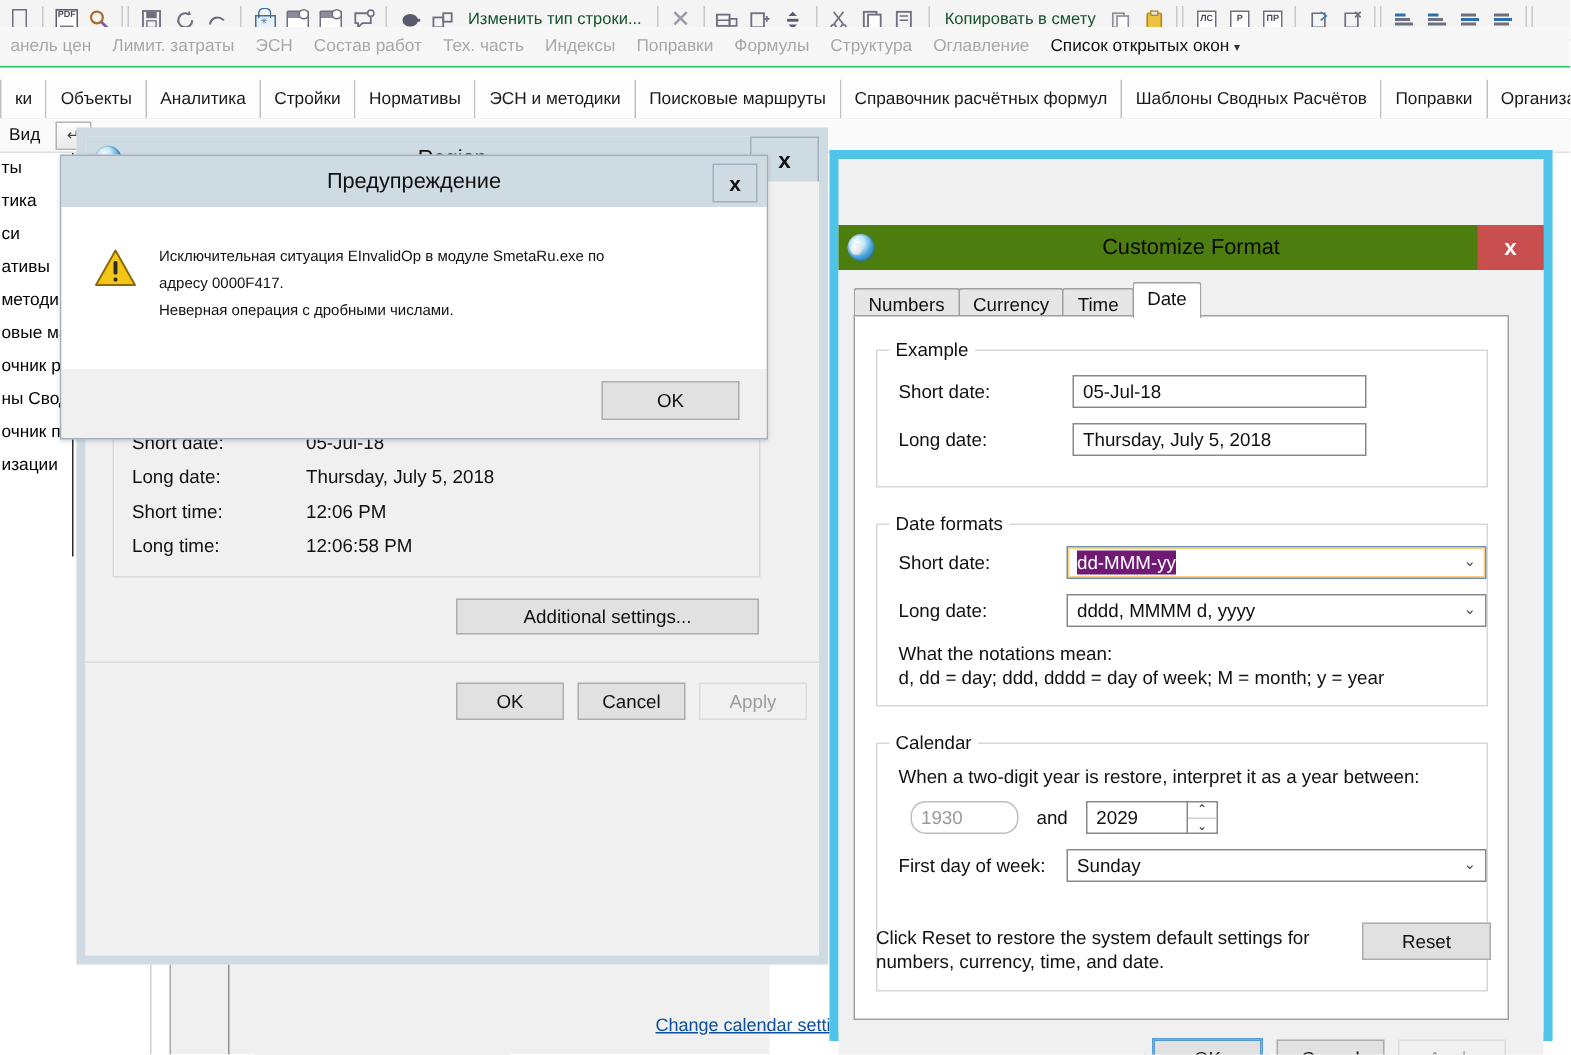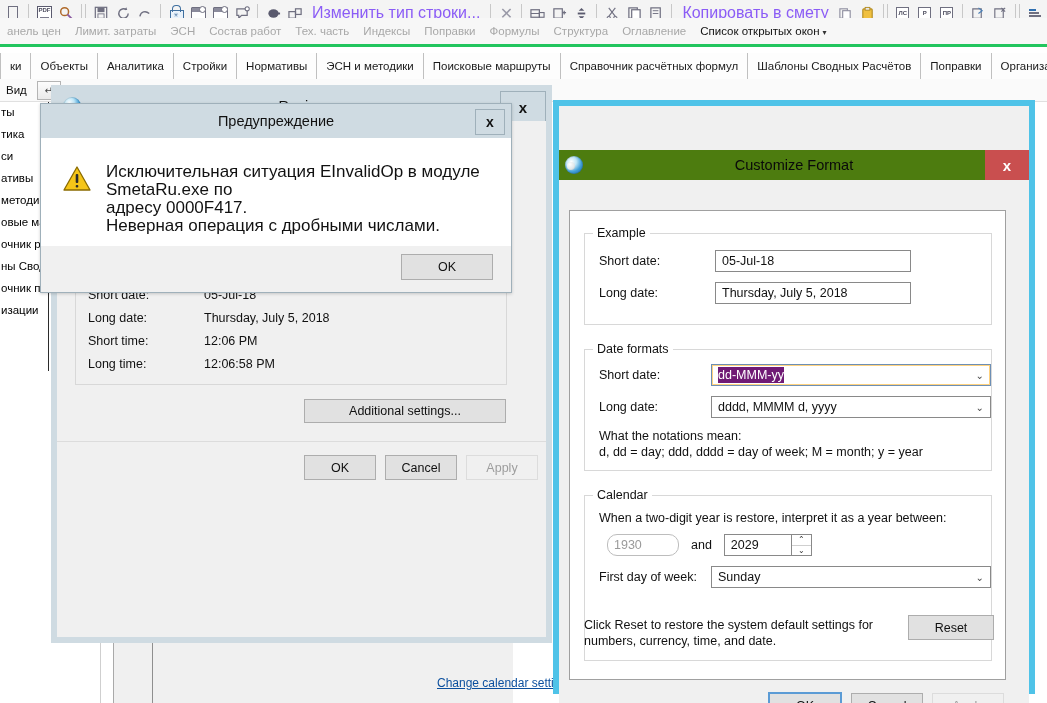--- a/index.html
+++ b/index.html
@@ -15,35 +15,35 @@
     position:absolute;left:0;top:0;width:1047px;height:26px;
     background:#f4f4f4;border-bottom:1px solid #d9d9d9;
     display:flex;align-items:center;gap:0px;overflow:hidden;white-space:nowrap;
   }
   .tb-sep{width:1px;height:18px;background:#c8c8c8;margin:0 4px;flex:0 0 auto;}
   .tb-sep.dbl{width:3px;border-left:1px solid #c8c8c8;border-right:1px solid #c8c8c8;background:transparent;margin:0 4px;}
   .tb-btn{
     width:22px;height:22px;flex:0 0 auto;display:flex;align-items:center;justify-content:center;
     font-size:13px;color:#5a5a6e;position:relative;
   }
-  .tb-txt{font-size:16px;color:#8b5cf6;padding:0 6px;flex:0 0 auto;}
+  .tb-txt{font-size:11px;color:#14532d;padding:0 6px;flex:0 0 auto;}
   .glyph-box{
     width:13px;height:11px;border:1.2px solid #6f6f80;border-radius:1px;position:relative;background:#fff;
   }
   .glyph-box.half:before{content:"";position:absolute;left:0;top:0;right:0;height:4px;background:#8b8b9c;}
   .glyph-sq{width:11px;height:11px;border:1.4px solid #6f6f80;background:#fff;}
   .glyph-dot{position:absolute;width:5px;height:5px;border-radius:50%;border:1.2px solid #6f6f80;background:#fff;right:-1px;top:-2px;}
   .mini-label{font-size:6px;font-weight:bold;color:#4a4a5c;line-height:1;}
   .ln{display:block;height:1.5px;background:#6f6f80;margin:1.5px 0;}
   .ln.s{width:7px;}.ln.m{width:10px;}.ln.l{width:12px;}
   .blue{background:#2f6fb0 !important;}
 
   #menubar{
     position:absolute;left:0;top:18px;width:1047px;height:26px;
-    background:#f7f7f7;border-bottom:3px solid #22c55e;
+    background:#f7f7f7;border-bottom:1px solid #22c55e;
     display:flex;align-items:center;overflow:hidden;white-space:nowrap;
   }
   .menu-item{font-size:11.5px;color:#a8a8a8;padding:0 7px;flex:0 0 auto;}
   .menu-item.active{color:#111;}
   .menu-caret{font-size:8px;color:#333;margin-left:3px;}
 
   #tabstrip{
     position:absolute;left:0;top:53px;width:1047px;height:26px;
     background:#fdfdfd;border-bottom:1px solid #c5c5c5;
     display:flex;align-items:stretch;overflow:hidden;white-space:nowrap;
@@ -513,39 +513,45 @@
     <div class="close-btn grey" style="right:6px;top:5px;width:28px;height:24px;font-size:14px;">x</div>
   </div>
   <div style="position:absolute;left:0;top:34px;width:100%;height:108px;background:#fff;box-sizing:border-box;">
     <div style="position:absolute;left:22px;top:28px;width:28px;height:26px;">
       <svg width="28" height="26" viewBox="0 0 28 26">
         <path d="M14 1 L27 24 H1 Z" fill="#f5c518" stroke="#8a6b00" stroke-width="1.3" stroke-linejoin="round"></path>
         <rect x="12.7" y="8" width="2.6" height="9" rx="1" fill="#2b2b2b"></rect>
         <rect x="12.7" y="19" width="2.6" height="2.6" rx="1" fill="#2b2b2b"></rect>
       </svg>
     </div>
-    <div style="position:absolute;left:65px;top:25px;width:380px;font-size:17px;line-height:18px;color:#111;">
+    <div style="position:absolute;left:65px;top:25px;width:380px;font-size:10px;line-height:18px;color:#111;">
       <div>Исключительная ситуация EInvalidOp в модуле SmetaRu.exe по</div>
       <div>адресу 0000F417.</div>
       <div>Неверная операция с дробными числами.</div>
     </div>
   </div>
   <div style="position:absolute;left:0;top:142px;width:100%;height:45px;background:#f0f0f0;">
     <div class="btn" style="position:absolute;right:18px;top:8px;width:92px;height:26px;">OK</div>
   </div>
 </div>
 
 <div id="cf-win" class="win win-frame-active">
   <div class="titlebar active">
     <div class="win-icon"></div>
     <div class="title-text">Customize Format</div>
     <div class="close-btn red">x</div>
   </div>
 
   <div id="cf-body">
+    <div class="tabs">
+      <div class="tab">Numbers</div>
+      <div class="tab">Currency</div>
+      <div class="tab">Time</div>
+      <div class="tab sel">Date</div>
+    </div>
 
     <div id="tabpanel">
 
       <div class="cf-group" style="left:14px;top:22px;width:408px;height:92px;">
         <span class="legend">Example</span>
         <div class="cf-row" style="left:14px;top:16px;">
           <span class="fld-label" style="width:116px;">Short date:</span>
           <span class="textbox" style="width:196px;">
             <span>05-Jul-18</span>
           </span>

